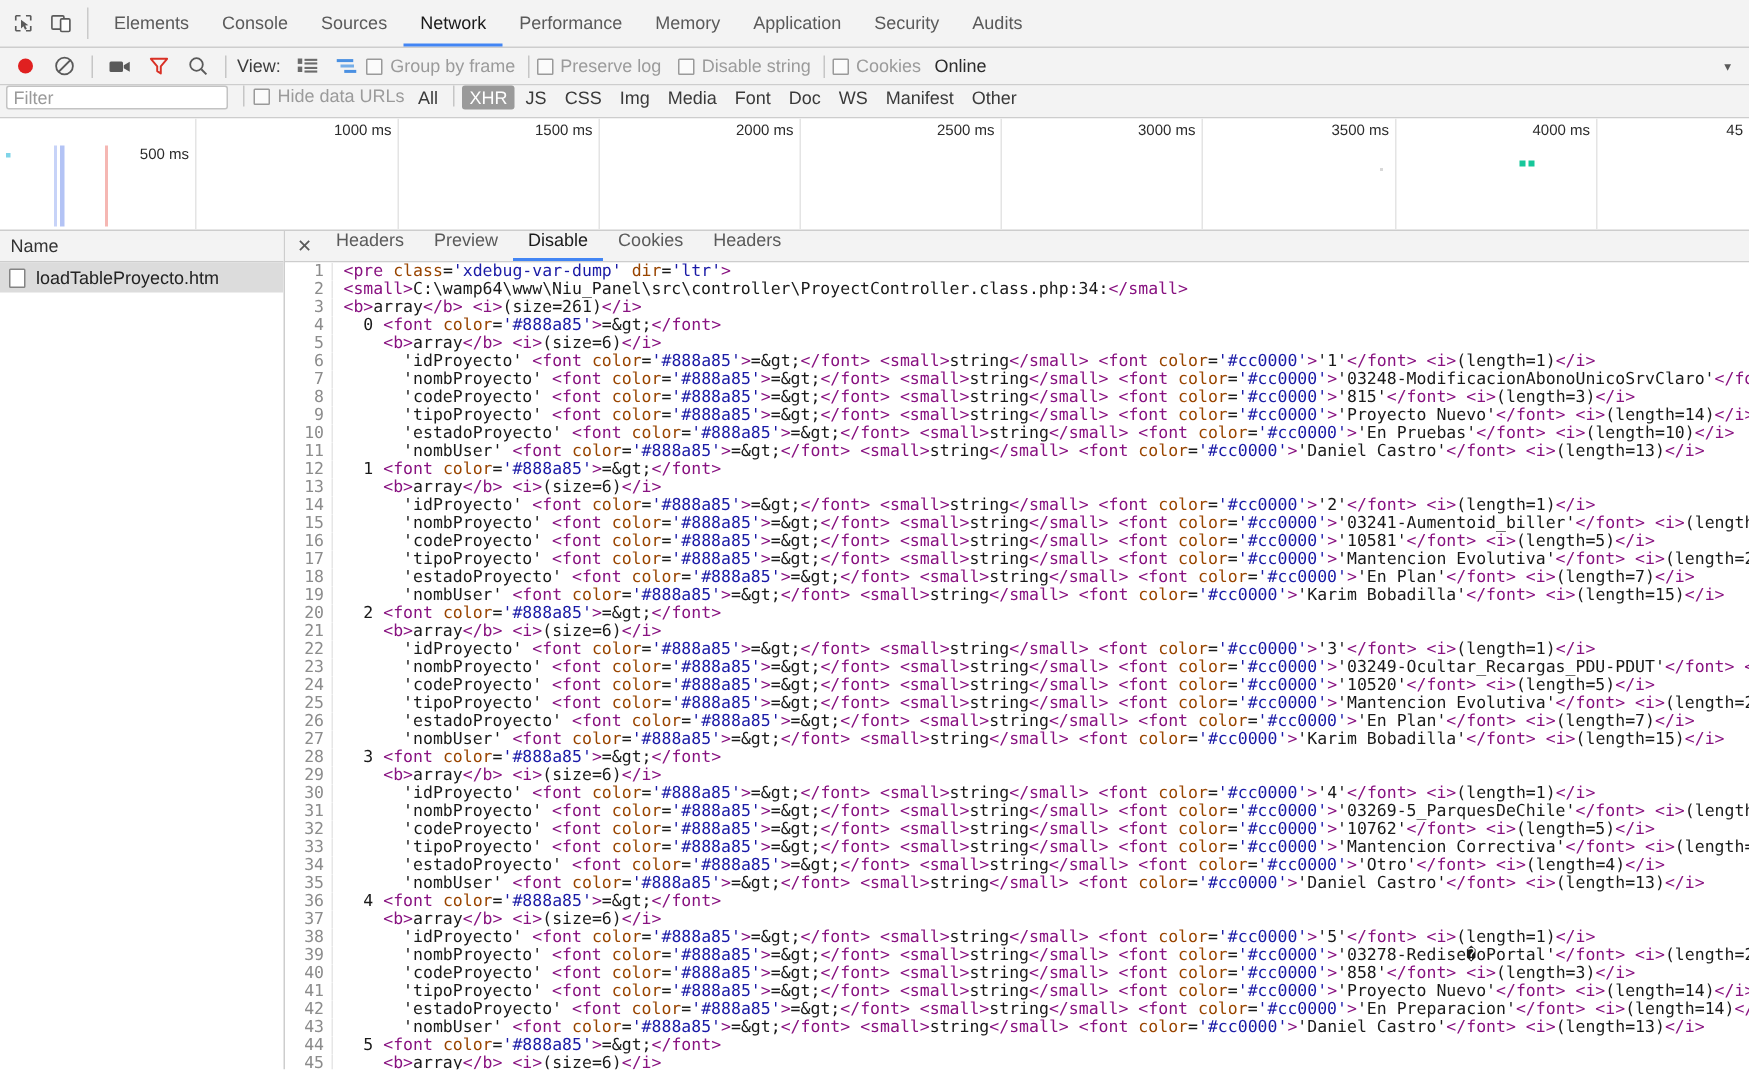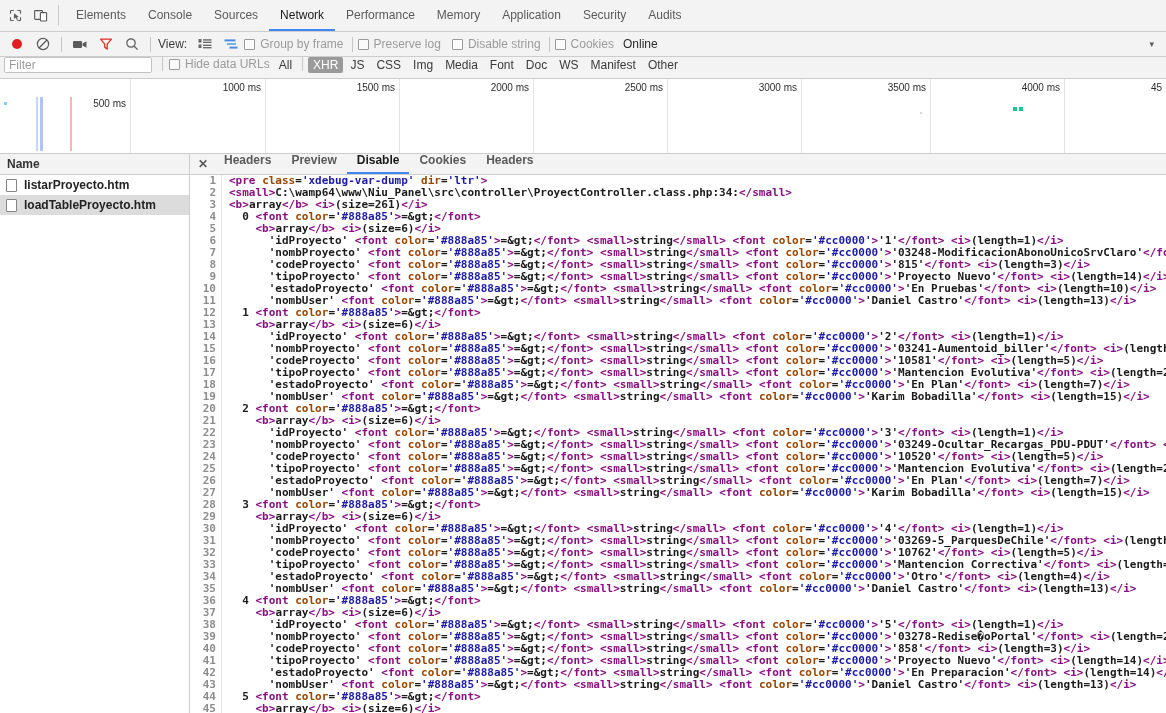--- a/index.html
+++ b/index.html
@@ -99,21 +99,21 @@
   }
   .ovmark { position: absolute; top: 18px; bottom: 2px; }
   .ovblue { width: 3px; background: #b3c3f5; }
   .ovblue2 { width: 2px; background: #c7d3f8; }
   .ovred { width: 2px; background: #f5b7b3; }
   .ovteal { width: 4px; height: 4px; background: #16c79a; top: 28px; }
   .ovdot { width: 2px; height: 2px; background: #d8d8d8; top: 33px; }
   .ovcyan { width: 3px; height: 3px; background: #7fd4e8; top: 23px; }
 
   
-  .body { flex: 1; display: flex; min-height: 0; background: #fff; font-weight: bold; }
+  .body { flex: 1; display: flex; min-height: 0; background: #fff; }
   .namepane {
     width: 190px; min-width: 190px;
     border-right: 1px solid #cdcdcd;
     display: flex; flex-direction: column;
     background: #ffffff;
   }
   .namehdr {
     height: 21px; min-height: 21px;
     background: #f3f3f3;
     border-bottom: 1px solid #cdcdcd;
@@ -344,24 +344,20 @@
     <div class="ovmark ovteal" style="left:1019px;"></div>
   </div>
 
   <div class="body">
 
     <div class="namepane">
       <div class="namehdr">
         <span>Name</span>
       </div>
       <div class="namelist">
-        <div class="nrow">
-          <span class="ficon"></span>
-          <span>listarProyecto.htm</span>
-        </div>
         <div class="nrow sel">
           <span class="ficon"></span>
           <span>loadTableProyecto.htm</span>
         </div>
       </div>
     </div>
 
     <div class="detail">
       <div class="dtabs">
         <div class="closex">✕</div>

